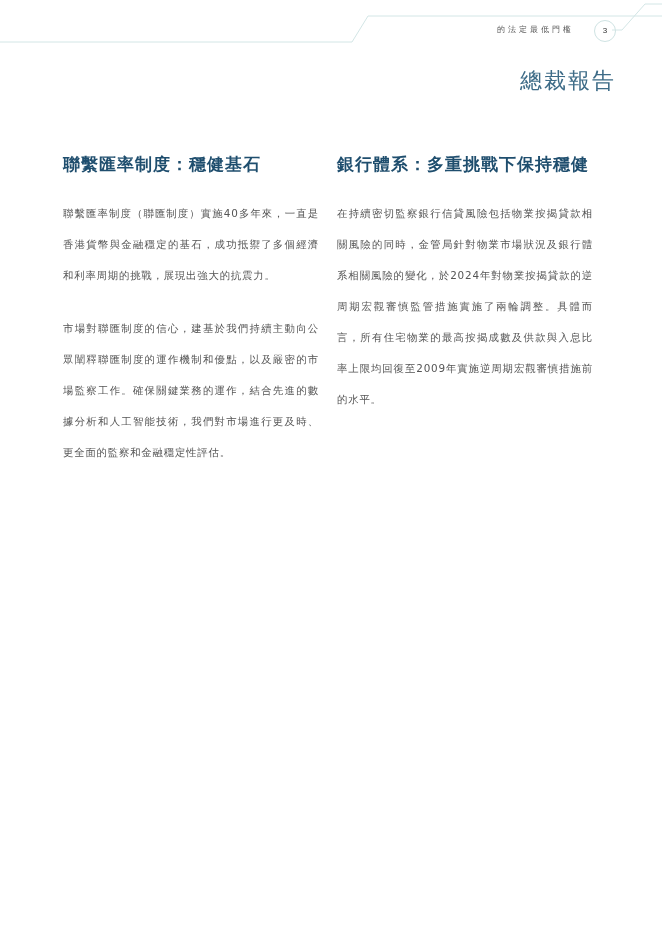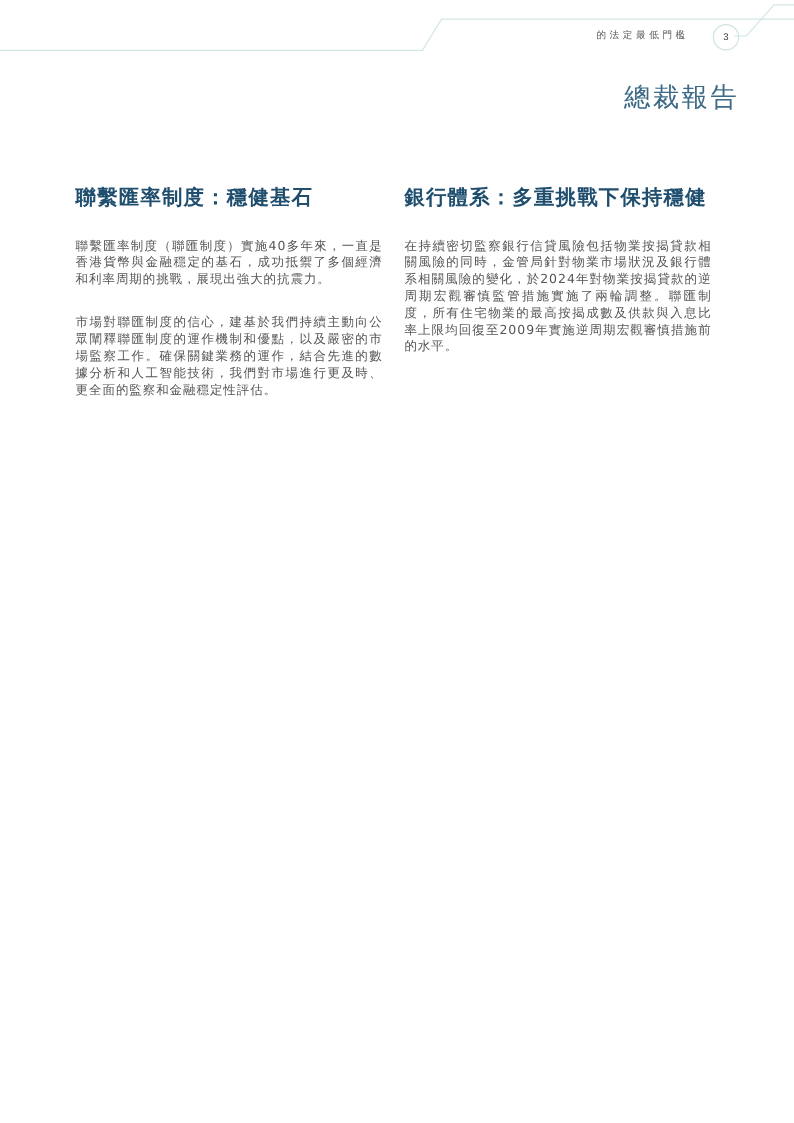--- a/index.html
+++ b/index.html
@@ -21,21 +21,21 @@
     font-family: "DejaVu Serif", serif;
   }
   .col { position: absolute; top: 153px; width: 256px; }
   .col-left { left: 63px; }
   .col-right { left: 337px; }
   .heading {
     font-family: Liberation Mono, monospace; font-weight: bold; color: #1f4e6e; font-size: 17px;
     margin: 0 0 22px 0; letter-spacing: 1px; white-space: nowrap;
   }
   .para {
-    font-size: 10.4px; line-height: 14px; color: #555555; margin: 0 0 22px 0;
+    font-size: 10.4px; line-height: 31px; color: #555555; margin: 0 0 22px 0;
     text-align: justify; letter-spacing: 0.8px;
   }
 </style>
 </head>
 <body>
 
 <svg class="deco" width="662" height="60" viewBox="0 0 662 60">
   <polyline points="0,42 352,42 368,16 662,16" fill="none" stroke="#d3e6e6" stroke-width="1"></polyline>
   <polyline points="612,30 622,30 645,4 662,4" fill="none" stroke="#d3e6e6" stroke-width="1"></polyline>
 </svg>
@@ -45,14 +45,14 @@
 <div class="page-title">總裁報告</div>
 
 <div class="col col-left">
   <h2 class="heading">聯繫匯率制度：穩健基石</h2>
   <p class="para">聯繫匯率制度（聯匯制度）實施40多年來，一直是香港貨幣與金融穩定的基石，成功抵禦了多個經濟和利率周期的挑戰，展現出強大的抗震力。</p>
   <p class="para">市場對聯匯制度的信心，建基於我們持續主動向公眾闡釋聯匯制度的運作機制和優點，以及嚴密的市場監察工作。確保關鍵業務的運作，結合先進的數據分析和人工智能技術，我們對市場進行更及時、更全面的監察和金融穩定性評估。</p>
 </div>
 
 <div class="col col-right">
   <h2 class="heading">銀行體系：多重挑戰下保持穩健</h2>
-  <p class="para">在持續密切監察銀行信貸風險包括物業按揭貸款相關風險的同時，金管局針對物業市場狀況及銀行體系相關風險的變化，於2024年對物業按揭貸款的逆周期宏觀審慎監管措施實施了兩輪調整。聯匯制度，所有住宅物業的最高按揭成數及供款與入息比率上限均回復至2009年實施逆周期宏觀審慎措施前的水平。</p>
+  <p class="para">在持續密切監察銀行信貸風險包括物業按揭貸款相關風險的同時，金管局針對物業市場狀況及銀行體系相關風險的變化，於2024年對物業按揭貸款的逆周期宏觀審慎監管措施實施了兩輪調整。具體而言，所有住宅物業的最高按揭成數及供款與入息比率上限均回復至2009年實施逆周期宏觀審慎措施前的水平。</p>
 </div>
 
 </body></html>

